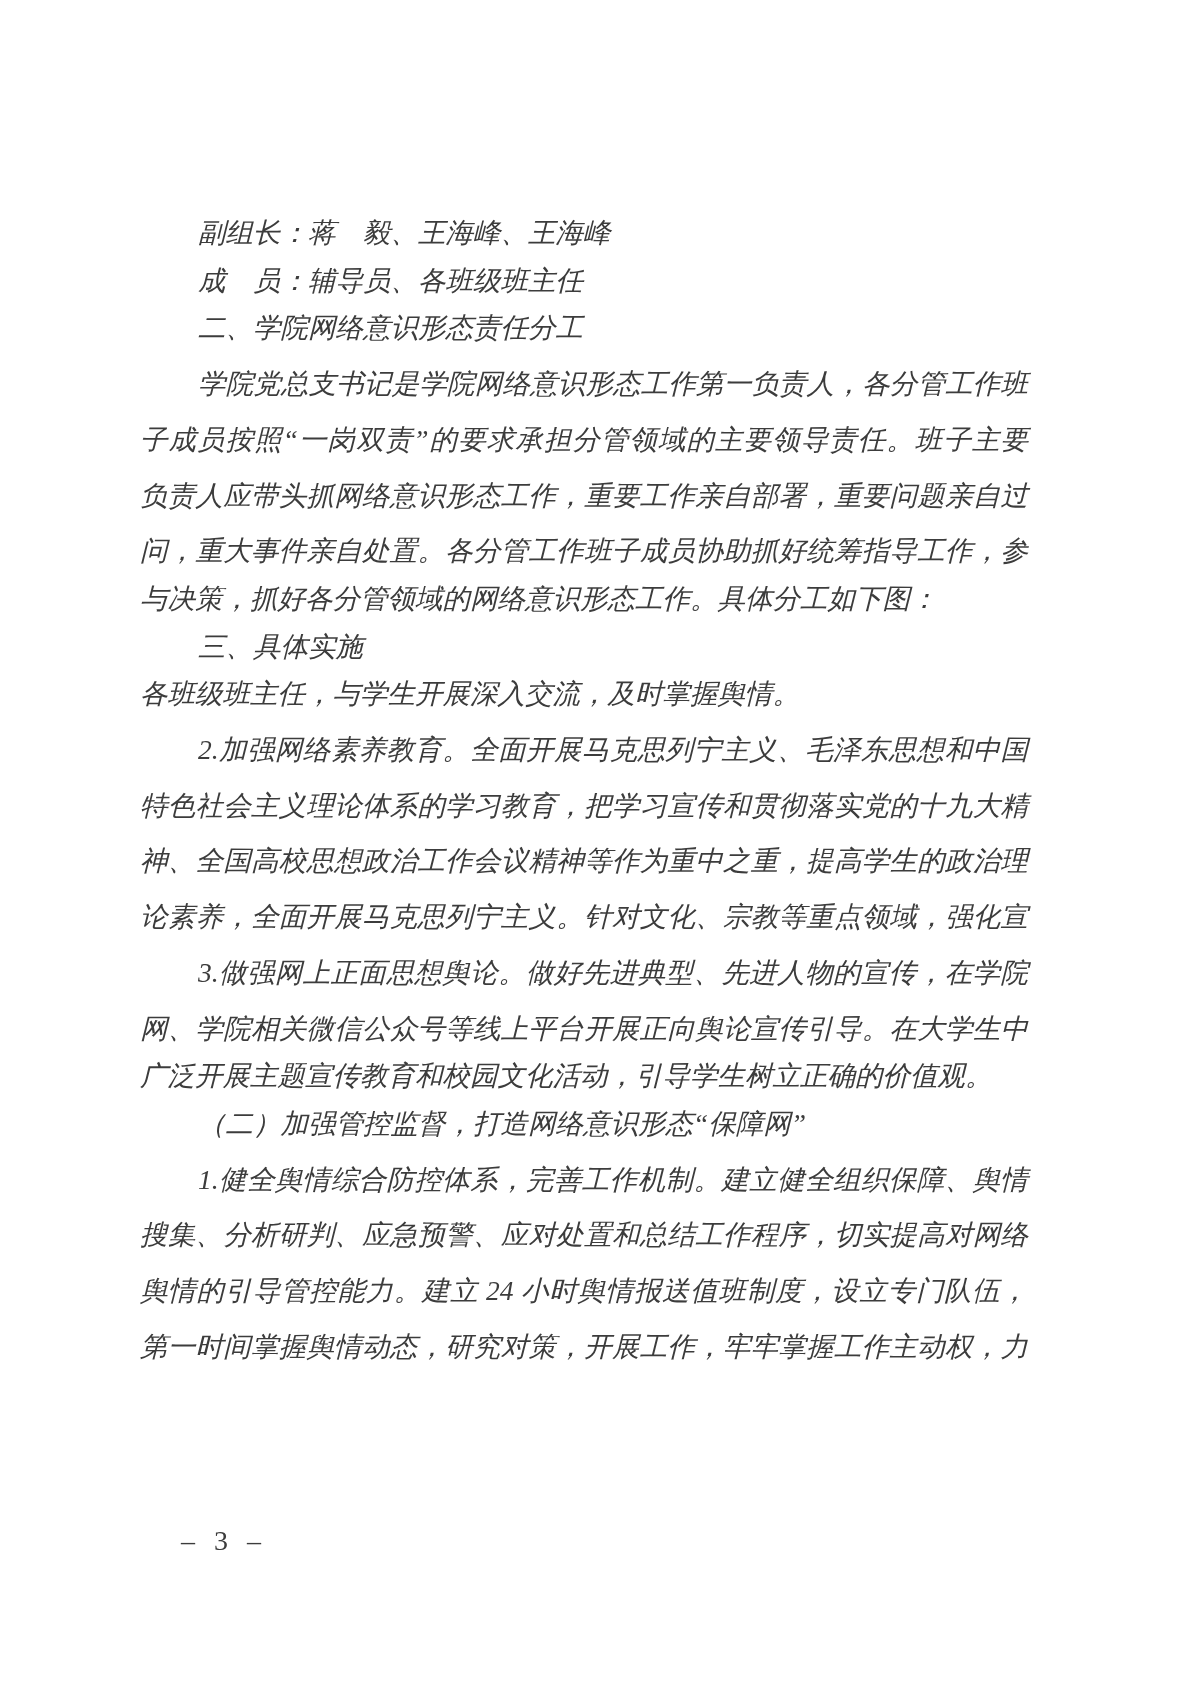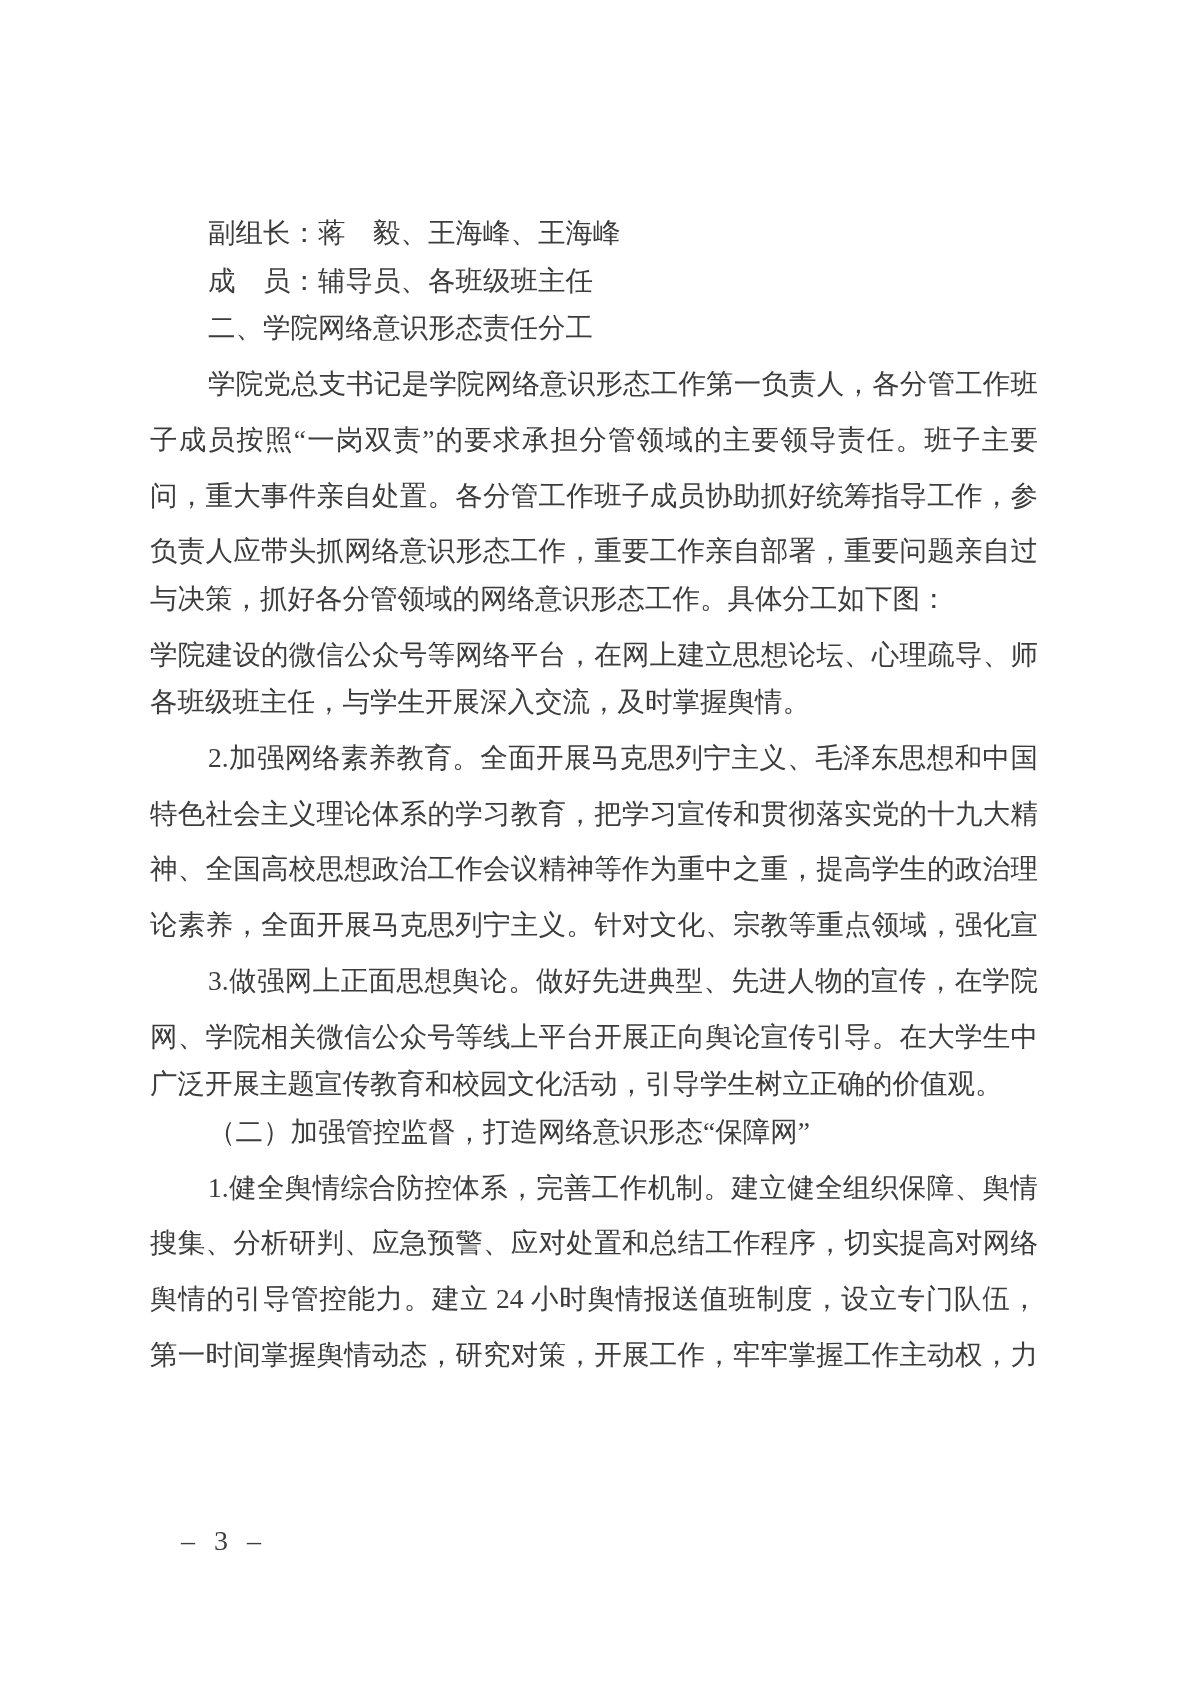--- a/index.html
+++ b/index.html
@@ -15,23 +15,24 @@
     overflow: hidden;
     font-family: "Liberation Serif", serif;
   }
   .page {
     position: absolute;
     inset: 0;
     background: #ffffff;
   }
   .doc-body {
     position: absolute;
-    left: 150px;
+    left: 140px;
     top: 209px;
     width: 888px;
+    font-style: italic;
   }
   .line {
     margin: 0;
     padding: 0;
     font-size: 27.5px;
     line-height: 47.7px;
     color: #3c3c3c;
     letter-spacing: 0;
     white-space: nowrap;
   }
@@ -61,24 +62,24 @@
 <body>
 
 <div class="page">
 
   <div class="doc-body">
     <p class="line ind">副组长：蒋　毅、王海峰、王海峰</p>
     <p class="line ind">成　员：辅导员、各班级班主任</p>
     <p class="line ind">二、学院网络意识形态责任分工</p>
     <p class="line ind just">学院党总支书记是学院网络意识形态工作第一负责人，各分管工作班</p>
     <p class="line just">子成员按照“一岗双责”的要求承担分管领域的主要领导责任。班子主要</p>
+    <p class="line just">负责人应带头抓网络意识形态工作，重要工作亲自部署，重要问题亲自过</p>
     <p class="line just">问，重大事件亲自处置。各分管工作班子成员协助抓好统筹指导工作，参</p>
-    <p class="line just">负责人应带头抓网络意识形态工作，重要工作亲自部署，重要问题亲自过</p>
     <p class="line">与决策，抓好各分管领域的网络意识形态工作。具体分工如下图：</p>
-    <p class="line just">学院建设的微信公众号等网络平台，在网上建立思想论坛、心理疏导、师</p>
+    <p class="line ind">三、具体实施</p>
     <p class="line">各班级班主任，与学生开展深入交流，及时掌握舆情。</p>
     <p class="line ind just">2.加强网络素养教育。全面开展马克思列宁主义、毛泽东思想和中国</p>
     <p class="line just">特色社会主义理论体系的学习教育，把学习宣传和贯彻落实党的十九大精</p>
     <p class="line just">神、全国高校思想政治工作会议精神等作为重中之重，提高学生的政治理</p>
     <p class="line just">论素养，全面开展马克思列宁主义。针对文化、宗教等重点领域，强化宣</p>
     <p class="line ind just">3.做强网上正面思想舆论。做好先进典型、先进人物的宣传，在学院</p>
     <p class="line just">网、学院相关微信公众号等线上平台开展正向舆论宣传引导。在大学生中</p>
     <p class="line">广泛开展主题宣传教育和校园文化活动，引导学生树立正确的价值观。</p>
     <p class="line ind">（二）加强管控监督，打造网络意识形态“保障网”</p>
     <p class="line ind just">1.健全舆情综合防控体系，完善工作机制。建立健全组织保障、舆情</p>

